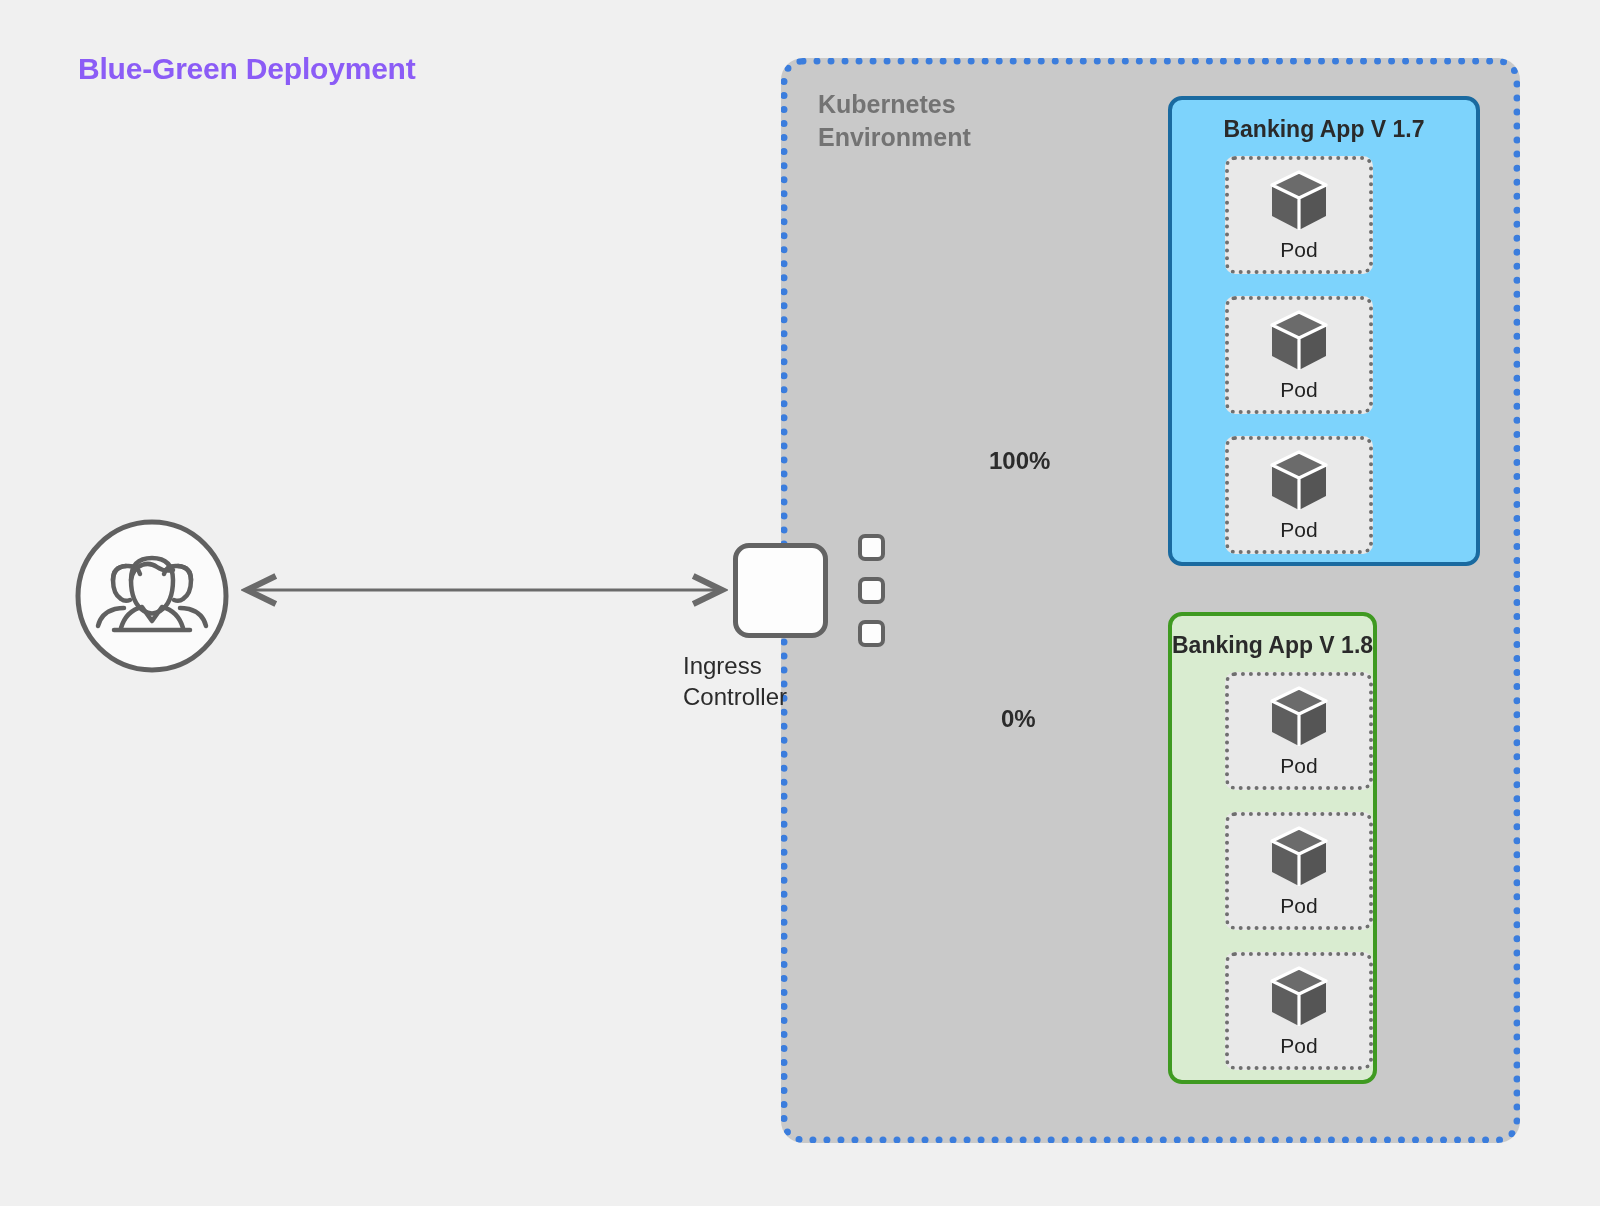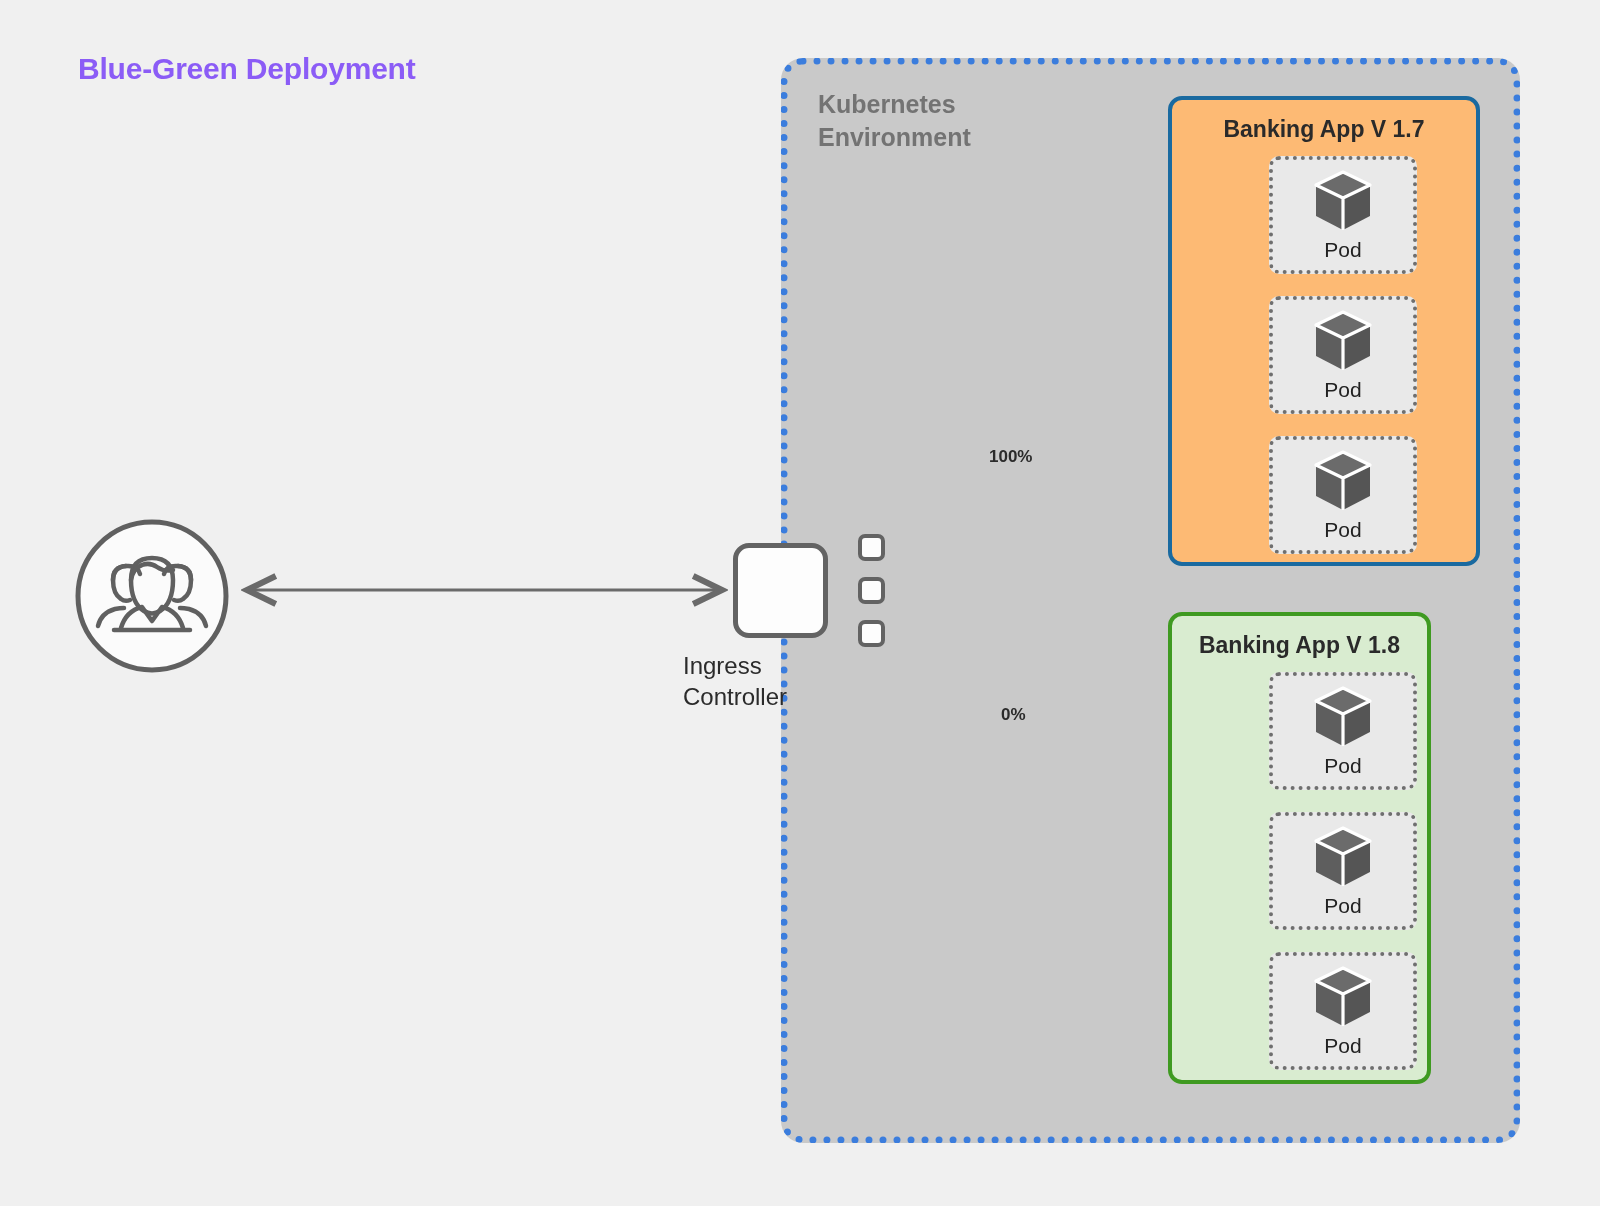--- a/index.html
+++ b/index.html
@@ -62,27 +62,27 @@
   .app-box {
     position: absolute;
     box-sizing: border-box;
     border-radius: 14px;
   }
   .app-box.blue {
     left: 1168px;
     top: 96px;
     width: 312px;
     height: 470px;
-    background: #fdba74;
+    background: #7dd3fc;
     border: 4px solid #1a6aa0;
   }
   .app-box.green {
     left: 1168px;
     top: 612px;
-    width: 263px;
+    width: 209px;
     height: 472px;
     background: #d9ecd0;
     border: 4px solid #3f9a21;
   }
   .app-title {
     position: absolute;
     left: 0;
     right: 0;
     top: 16px;
     text-align: center;
@@ -95,21 +95,20 @@
   
   .pod {
     position: absolute;
     width: 148px;
     height: 118px;
     left: 53px;
     background: #e9e9e9;
     border: 4px dotted #6f6f6f;
     border-radius: 10px;
     box-sizing: border-box;
-    margin-left: 44px;
   }
   .pod.p1 { top: 56px; }
   .pod.p2 { top: 196px; }
   .pod.p3 { top: 336px; }
 
   .pod-cube {
     position: absolute;
     left: 50%;
     top: 10px;
     transform: translateX(-50%);
@@ -167,21 +166,21 @@
     text-align: left;
     font-size: 24px;
     line-height: 1.3;
     color: #2b2b2b;
     white-space: pre-line;
   }
 
   
   .traffic-label {
     position: absolute;
-    font-size: 17px;
+    font-size: 24px;
     font-weight: bold;
     color: #2b2b2b;
     white-space: nowrap;
   }
   .traffic-label.hundred { left: 989px; top: 447px; }
   .traffic-label.zero    { left: 1001px; top: 705px; }
 </style>
 </head>
 <body>
 

